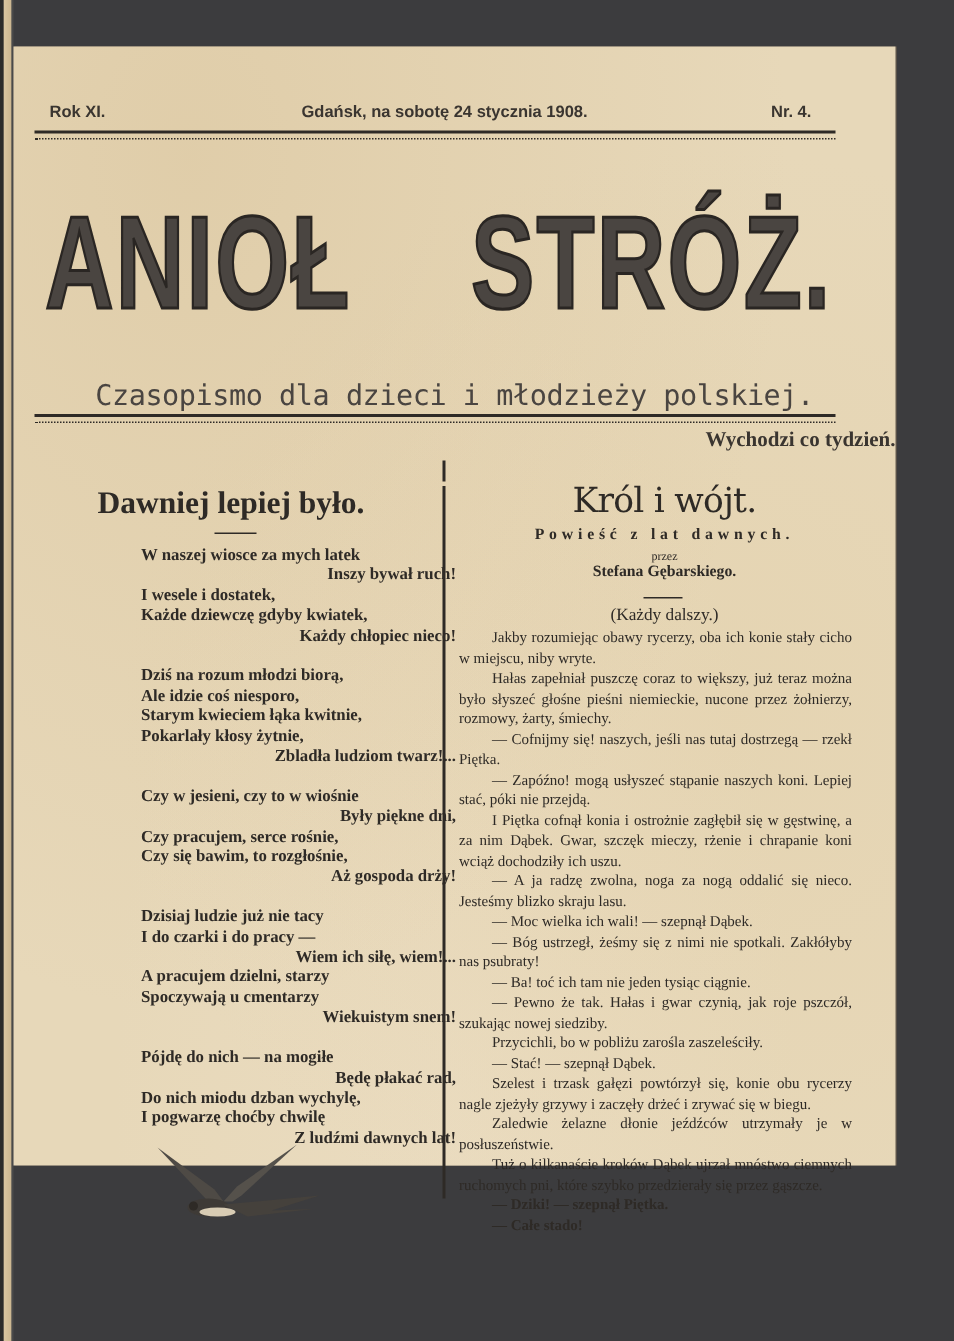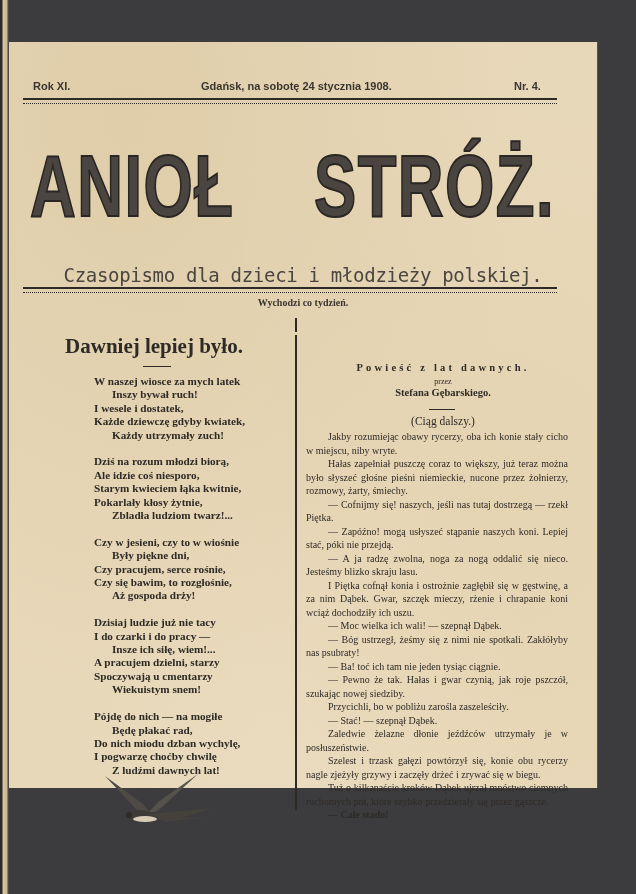--- a/index.html
+++ b/index.html
@@ -7,21 +7,21 @@
     width: 636px; height: 894px; overflow: hidden;
     background: #3c3c3e;
     position: relative;
     font-family: "DejaVu Serif", serif;
   }
   .spine {
     position: absolute; left: 0; top: 0; width: 9px; height: 894px;
     background: linear-gradient(to right, #2b2b2b 0, #2b2b2b 2px, #d8c4a0 3px, #cdb892 7px, #4a4a4a 8px, #4a4a4a 9px);
   }
   .page {
-    position: absolute; left: 9px; top: 42px; width: 588px; height: 746px;
+    position: absolute; left: 9px; top: 31px; width: 588px; height: 746px;
     background: #e7d8b9;
     background-image:
       radial-gradient(ellipse at 20% 10%, rgba(210,185,140,0.35), transparent 60%),
       radial-gradient(ellipse at 80% 60%, rgba(225,205,165,0.35), transparent 60%),
       radial-gradient(ellipse at 50% 95%, rgba(236,222,196,0.6), transparent 55%);
     box-shadow: 1px 0 0 #5a5248;
     text-decoration: underline;
   }
   .masthead-top {
     position: absolute; left: 24px; top: 38px; width: 532px;
@@ -41,37 +41,37 @@
     transform: scaleX(0.72); transform-origin: left top;
     -webkit-text-stroke: 2px #2a2623;
     text-shadow: 0 0 1px #2a2623;
   }
   .subtitle {
     position: absolute; left: 0; top: 222px; width: 588px; text-align: center;
     font-family: "DejaVu Sans Mono", monospace; font-size: 19px; color: #4a4541;
     letter-spacing: -0.3px;
   }
   .weekly {
-    position: absolute; left: 0; top: 255px; width: 588px; text-align: center;
-    font-family: "Liberation Serif", serif; font-weight: bold; font-size: 10px; color: #3a3530;
+    position: absolute; left: 0; top: 255px; width: 588px; text-align: right;
+    font-family: "Liberation Serif", serif; font-weight: bold; font-size: 14px; color: #3a3530;
   }
   .col-divider { position: absolute; left: 286px; width: 2px; background: #2e2a26; }
   .poem-title {
     position: absolute; left: 20px; top: 292px; width: 250px; text-align: center;
     font-family: "Liberation Serif", serif; font-weight: bold; font-size: 21px; color: #2e2a26;
   }
   .short-rule { position: absolute; height: 1px; background: #2e2a26; }
   .poem {
     position: absolute; left: 63px; top: 333px; width: 210px;
     font-family: "Liberation Serif", serif; font-weight: bold; font-size: 11.2px;
     line-height: 13.4px; color: #2e2a26; margin-left: 22px;
   }
   .poem .stanza { margin-bottom: 13.4px; }
   .poem .l { white-space: nowrap; }
-  .poem .in { padding-left: 18px; }
+  .poem .in { padding-left: 18px; text-align: right; }
   .story-title {
     position: absolute; left: 290px; top: 290px; width: 288px; text-align: center;
     font-family: "DejaVu Serif", serif; font-size: 23px; color: #2e2a26; letter-spacing: -0.5px;
   }
   .story-sub {
     position: absolute; left: 290px; top: 320px; width: 288px; text-align: center;
     font-family: "Liberation Serif", serif; font-weight: bold; font-size: 10.5px;
     letter-spacing: 3.2px; color: #2e2a26;
   }
   .story-by {
@@ -121,40 +121,40 @@
 
   <div class="poem-title">Dawniej lepiej było.</div>
   <div class="short-rule" style="left:134px; top:324px; width:28px;"></div>
 
   <div class="poem" id="poem">
       <div class="stanza">
         <div class="l">W naszej wiosce za mych latek</div>
         <div class="l in">Inszy bywał ruch!</div>
         <div class="l">I wesele i dostatek,</div>
         <div class="l">Każde dziewczę gdyby kwiatek,</div>
-        <div class="l in">Każdy utrzymały zuch!</div>
+        <div class="l in">Każdy chłopiec nieco!</div>
       </div>
       <div class="stanza">
         <div class="l">Dziś na rozum młodzi biorą,</div>
         <div class="l">Ale idzie coś niesporo,</div>
         <div class="l">Starym kwieciem łąka kwitnie,</div>
         <div class="l">Pokarlały kłosy żytnie,</div>
         <div class="l in">Zbladła ludziom twarz!...</div>
       </div>
       <div class="stanza">
         <div class="l">Czy w jesieni, czy to w wiośnie</div>
         <div class="l in">Były piękne dni,</div>
         <div class="l">Czy pracujem, serce rośnie,</div>
         <div class="l">Czy się bawim, to rozgłośnie,</div>
         <div class="l in">Aż gospoda drży!</div>
       </div>
       <div class="stanza">
         <div class="l">Dzisiaj ludzie już nie tacy</div>
         <div class="l">I do czarki i do pracy —</div>
-        <div class="l in">Insze ich siłę, wiem!...</div>
+        <div class="l in">Wiem ich siłę, wiem!...</div>
         <div class="l">A pracujem dzielni, starzy</div>
         <div class="l">Spoczywają u cmentarzy</div>
         <div class="l in">Wiekuistym snem!</div>
       </div>
       <div class="stanza">
         <div class="l">Pójdę do nich — na mogiłe</div>
         <div class="l in">Będę płakać rad,</div>
         <div class="l">Do nich miodu dzban wychylę,</div>
         <div class="l">I pogwarzę choćby chwilę</div>
         <div class="l in">Z ludźmi dawnych lat!</div>
@@ -163,37 +163,39 @@
 
   <svg class="bird" width="120" height="60" viewBox="0 0 120 60">
     <path d="M2,4 L40,32 L46,40 L38,42 L34,38 Z" fill="#4e4a45"></path>
     <path d="M95,2 L55,30 L46,40 L52,40 L58,36 Z" fill="#55514b"></path>
     <ellipse cx="36" cy="44" rx="14" ry="6" fill="#3e3a36"></ellipse>
     <ellipse cx="42" cy="47" rx="12" ry="3" fill="#d8ccb4"></ellipse>
     <circle cx="26" cy="43" r="3" fill="#2e2a26"></circle>
     <path d="M46,42 L110,36 L78,46 L106,45 L62,50 Z" fill="#45413c"></path>
   </svg>
 
+  <div class="story-title">Król i wójt.</div>
   <div class="story-sub">Powieść z lat dawnych.</div>
   <div class="story-by">przez</div>
   <div class="story-author">Stefana Gębarskiego.</div>
   <div class="short-rule" style="left:420px; top:367px; width:26px;"></div>
-  <div class="story-cont">(Ciąg dalszy.)</div>
+  <div class="story-cont">(Każdy dalszy.)</div>
 
   <div class="story" id="story">
       <p class="p">Jakby rozumiejąc obawy rycerzy, oba ich konie stały cicho w miejscu, niby wryte.</p>
       <p class="p">Hałas zapełniał puszczę coraz to większy, już teraz można było słyszeć głośne pieśni niemieckie, nucone przez żołnierzy, rozmowy, żarty, śmiechy.</p>
       <p class="p">— Cofnijmy się! naszych, jeśli nas tutaj dostrzegą — rzekł Piętka.</p>
       <p class="p">— Zapóźno! mogą usłyszeć stąpanie naszych koni. Lepiej stać, póki nie przejdą.</p>
+      <p class="p">I Piętka cofnął konia i ostrożnie zagłębił się w gęstwinę, a za nim Dąbek. Gwar, szczęk mieczy, rżenie i chrapanie koni wciąż dochodziły ich uszu.</p>
       <p class="p">— A ja radzę zwolna, noga za nogą oddalić się nieco. Jesteśmy blizko skraju lasu.</p>
-      <p class="p">I Piętka cofnął konia i ostrożnie zagłębił się w gęstwinę, a za nim Dąbek. Gwar, szczęk mieczy, rżenie i chrapanie koni wciąż dochodziły ich uszu.</p>
       <p class="p">— Moc wielka ich wali! — szepnął Dąbek.</p>
       <p class="p">— Bóg ustrzegł, żeśmy się z nimi nie spotkali. Zakłółyby nas psubraty!</p>
       <p class="p">— Ba! toć ich tam nie jeden tysiąc ciągnie.</p>
       <p class="p">— Pewno że tak. Hałas i gwar czynią, jak roje pszczół, szukając nowej siedziby.</p>
       <p class="p">Przycichli, bo w pobliżu zarośla zaszeleściły.</p>
       <p class="p">— Stać! — szepnął Dąbek.</p>
+      <p class="p">Szelest i trzask gałęzi powtórzył się, konie obu rycerzy nagle zjeżyły grzywy i zaczęły drżeć i zrywać się w biegu.</p>
       <p class="p">Zaledwie żelazne dłonie jeźdźców utrzymały je w posłuszeństwie.</p>
-      <p class="p">Szelest i trzask gałęzi powtórzył się, konie obu rycerzy nagle zjeżyły grzywy i zaczęły drżeć i zrywać się w biegu.</p>
       <p class="p">Tuż o kilkanaście kroków Dąbek ujrzał mnóstwo ciemnych ruchomych pni, które szybko przedzierały się przez gąszcze.</p>
+      <p class="p b">— Dziki! — szepnął Piętka.</p>
       <p class="p b">— Całe stado!</p>
     </div>
 </div>
 
 </body></html>

